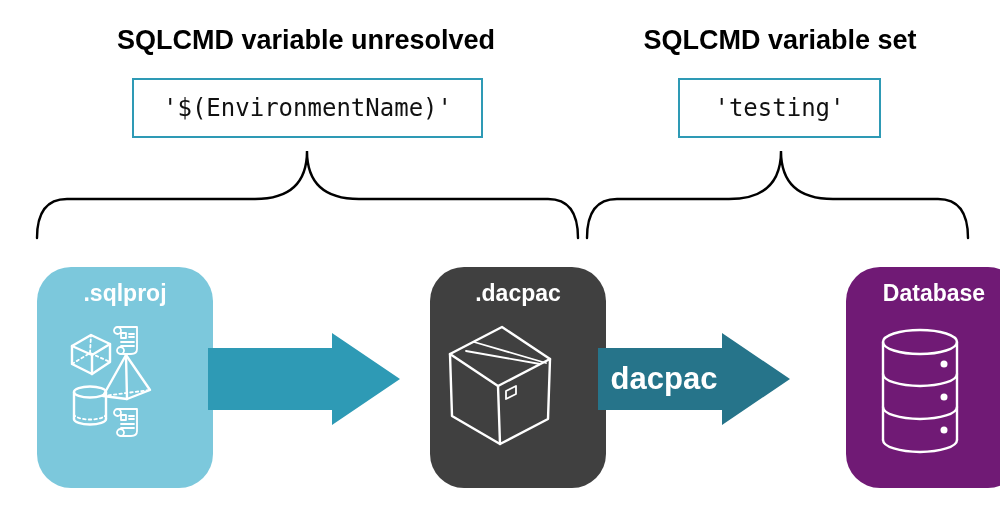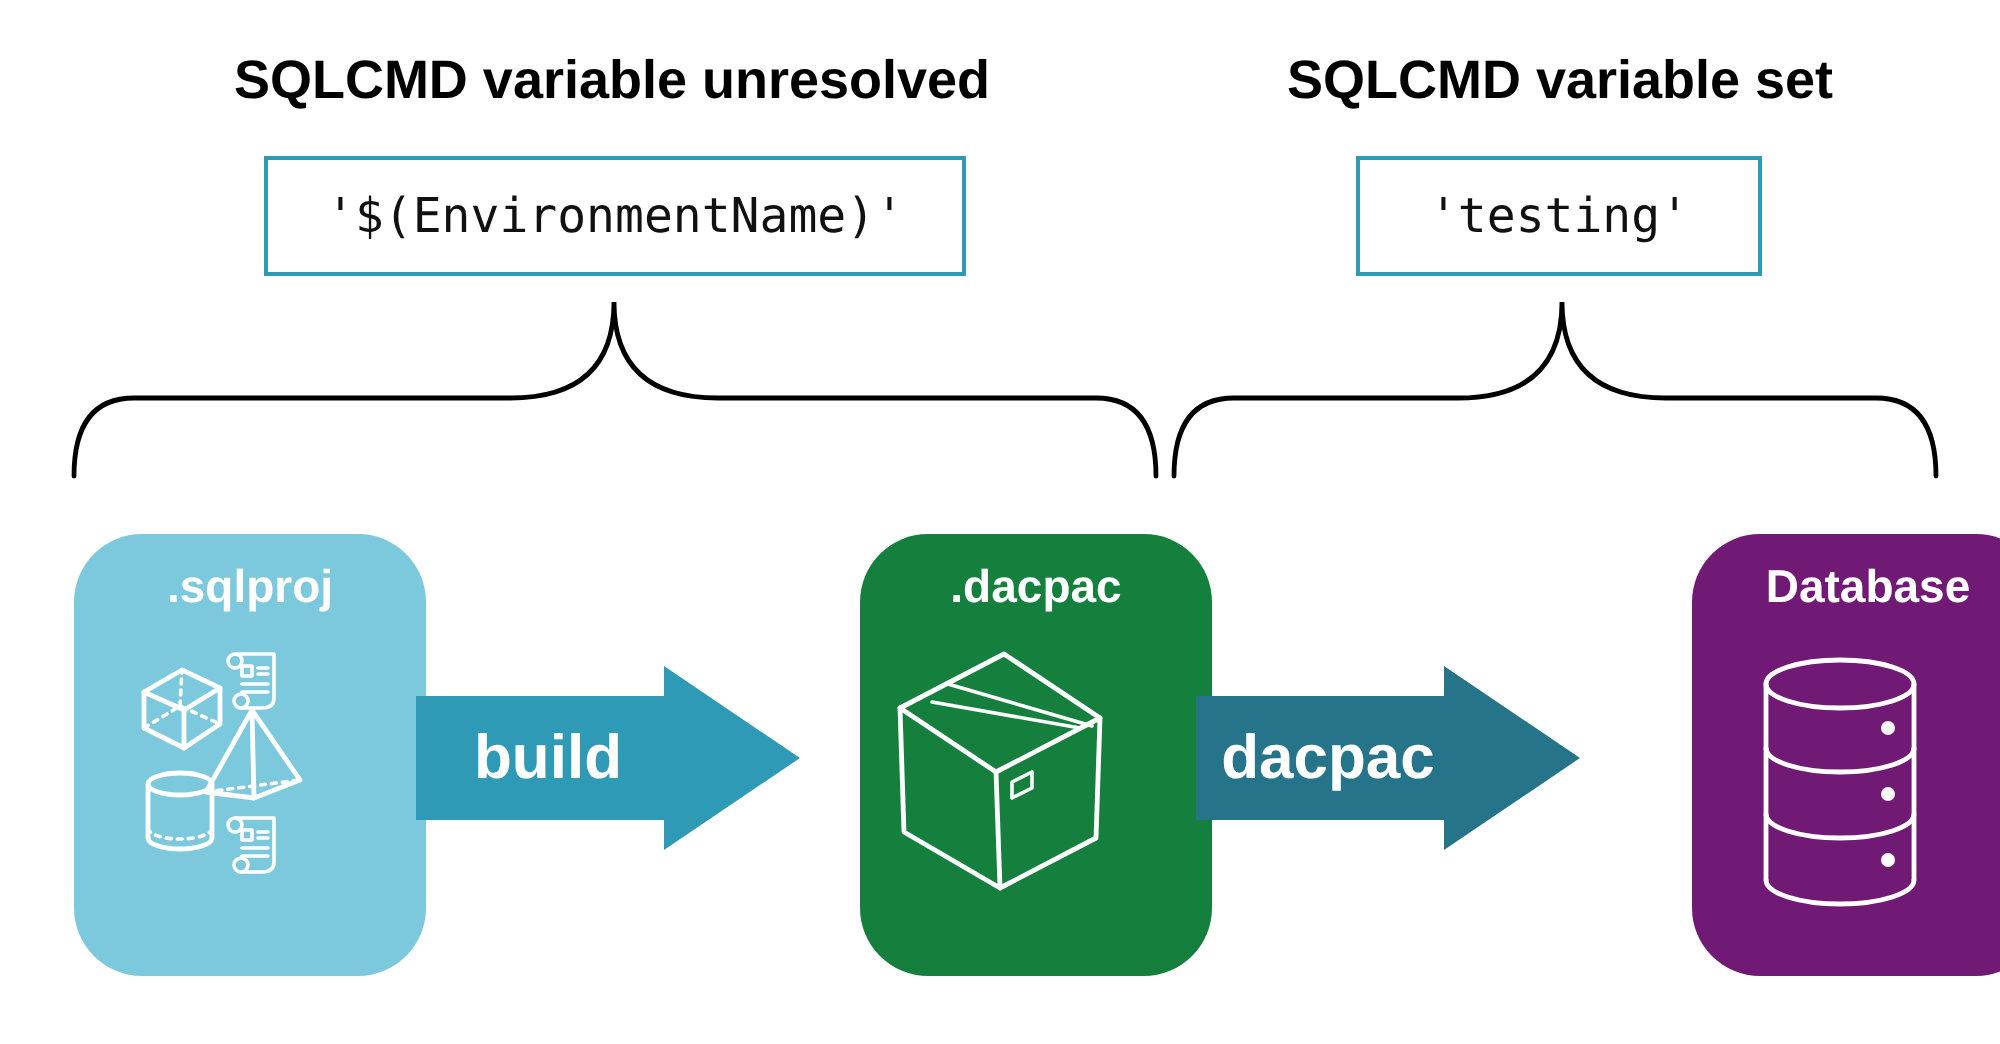--- a/index.html
+++ b/index.html
@@ -18,21 +18,21 @@
     display:flex;align-items:center;justify-content:center;box-sizing:border-box;
     font-family:"DejaVu Sans Mono",monospace;font-size:24px;color:#111;
   }
   #code-box-left{left:132px;width:351px;}
   #code-box-right{left:678px;width:203px;}
   #braces{position:absolute;left:0;top:0;width:1000px;height:522px;pointer-events:none;}
   .card{
     position:absolute;top:267px;width:176px;height:221px;border-radius:34px;
   }
   #card-sqlproj{left:37px;background:#7cc8dc;}
-  #card-dacpac{left:430px;background:#15803d;}
+  #card-dacpac{left:430px;background:#404040;}
   #card-database{left:846px;background:#701a75;}
   .card-title{
     position:absolute;top:13px;left:0;width:100%;text-align:center;
     font-size:23px;font-weight:700;color:#fff;
   }
   .card-icon{position:absolute;}
   #sqlproj-icons{left:28px;top:55px;}
   #package-icon{left:18px;top:58px;}
   #database-icon{left:33px;top:61px;}
   .arrow{position:absolute;top:333px;width:192px;height:92px;}
@@ -107,21 +107,20 @@
         <rect class="wicon-thin" x="9" y="8" width="5" height="5"></rect>
         <path class="wicon-thin" d="M17 9 H22 M17 12 H22 M9 17 H22 M9 21 H22"></path>
       </g>
     </svg>
   </div>
 
   <div class="arrow" id="build-arrow">
     <svg width="192" height="92" viewBox="0 0 192 92">
       <polygon fill="#2e9ab5" points="0,15 124,15 124,0 192,46 124,92 124,77 0,77"></polygon>
     </svg>
-    <div class="arrow-label">build</div>
   </div>
 
   <div class="card" id="card-dacpac">
     <div class="card-title">.dacpac</div>
     <svg class="card-icon" id="package-icon" width="106" height="126" viewBox="0 0 106 126">
       <g>
         <path class="wicon" d="M54 2 L102 34 L100 94 L52 119 L4 91 L2 29 Z"></path>
         <path class="wicon" d="M2 29 L50 61 L102 34"></path>
         <path class="wicon" d="M50 61 L52 119"></path>
         <path class="wicon-thin" d="M26 17 L98 38 M18 26 L92 39"></path>

